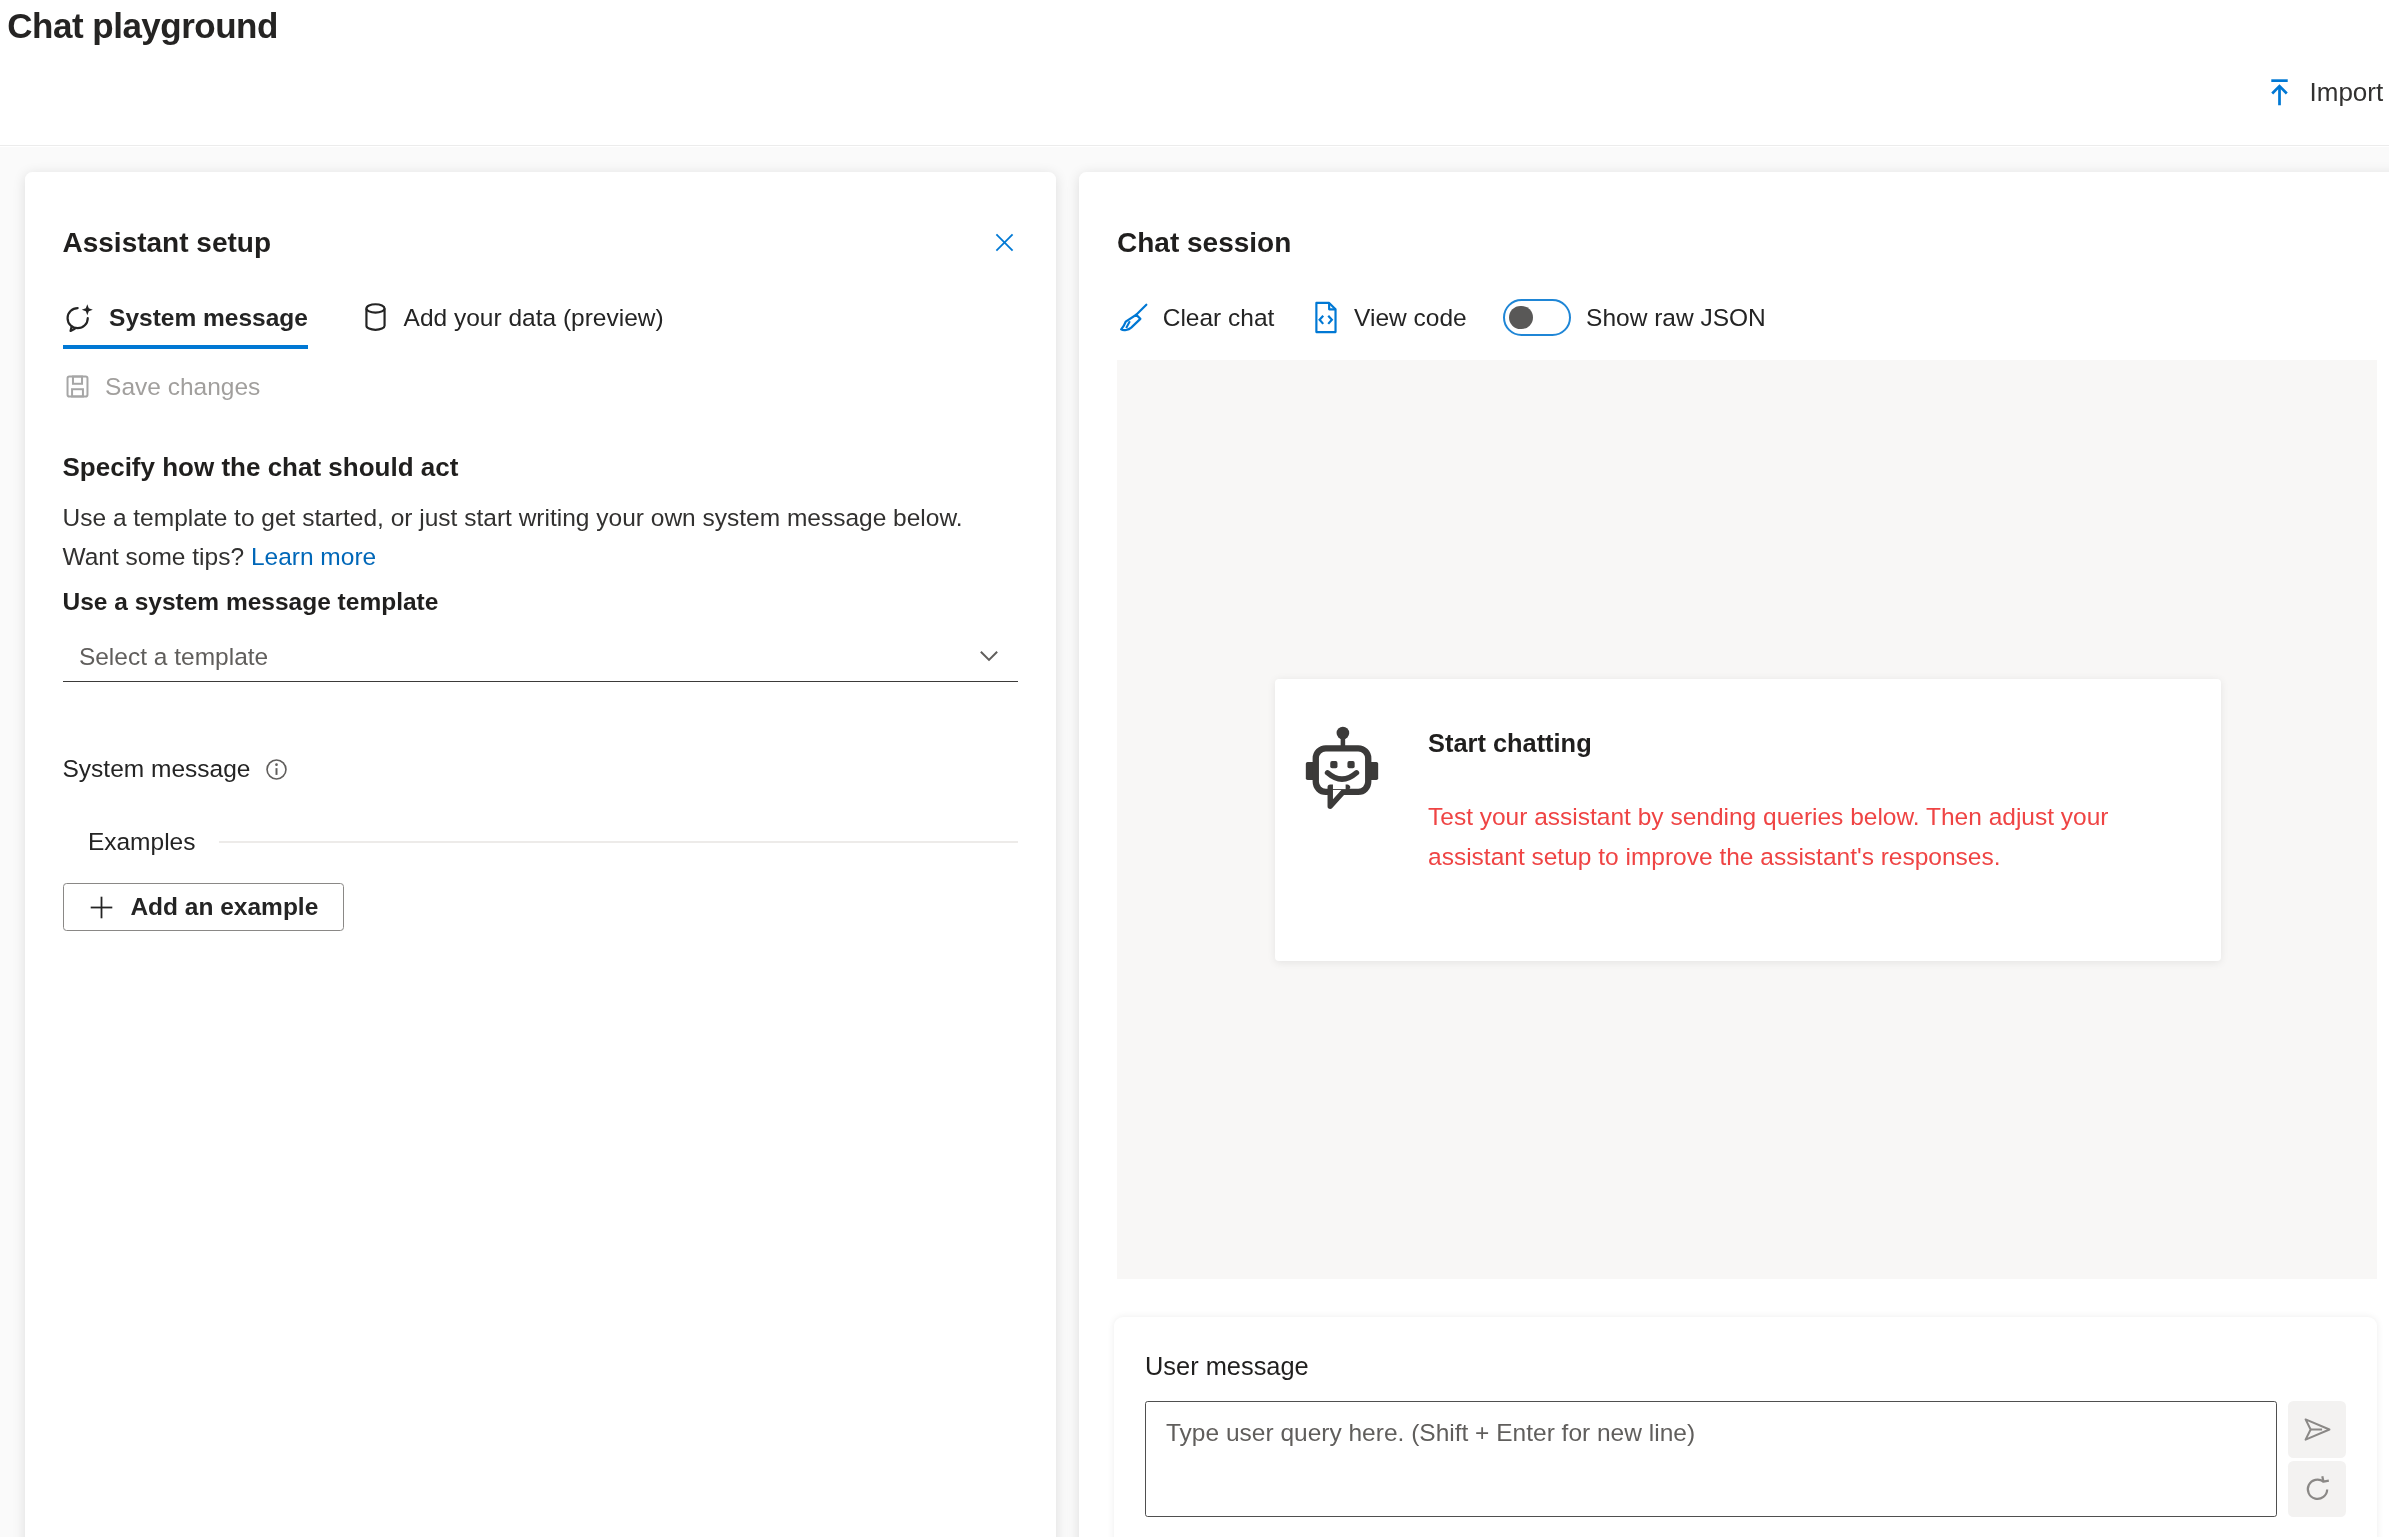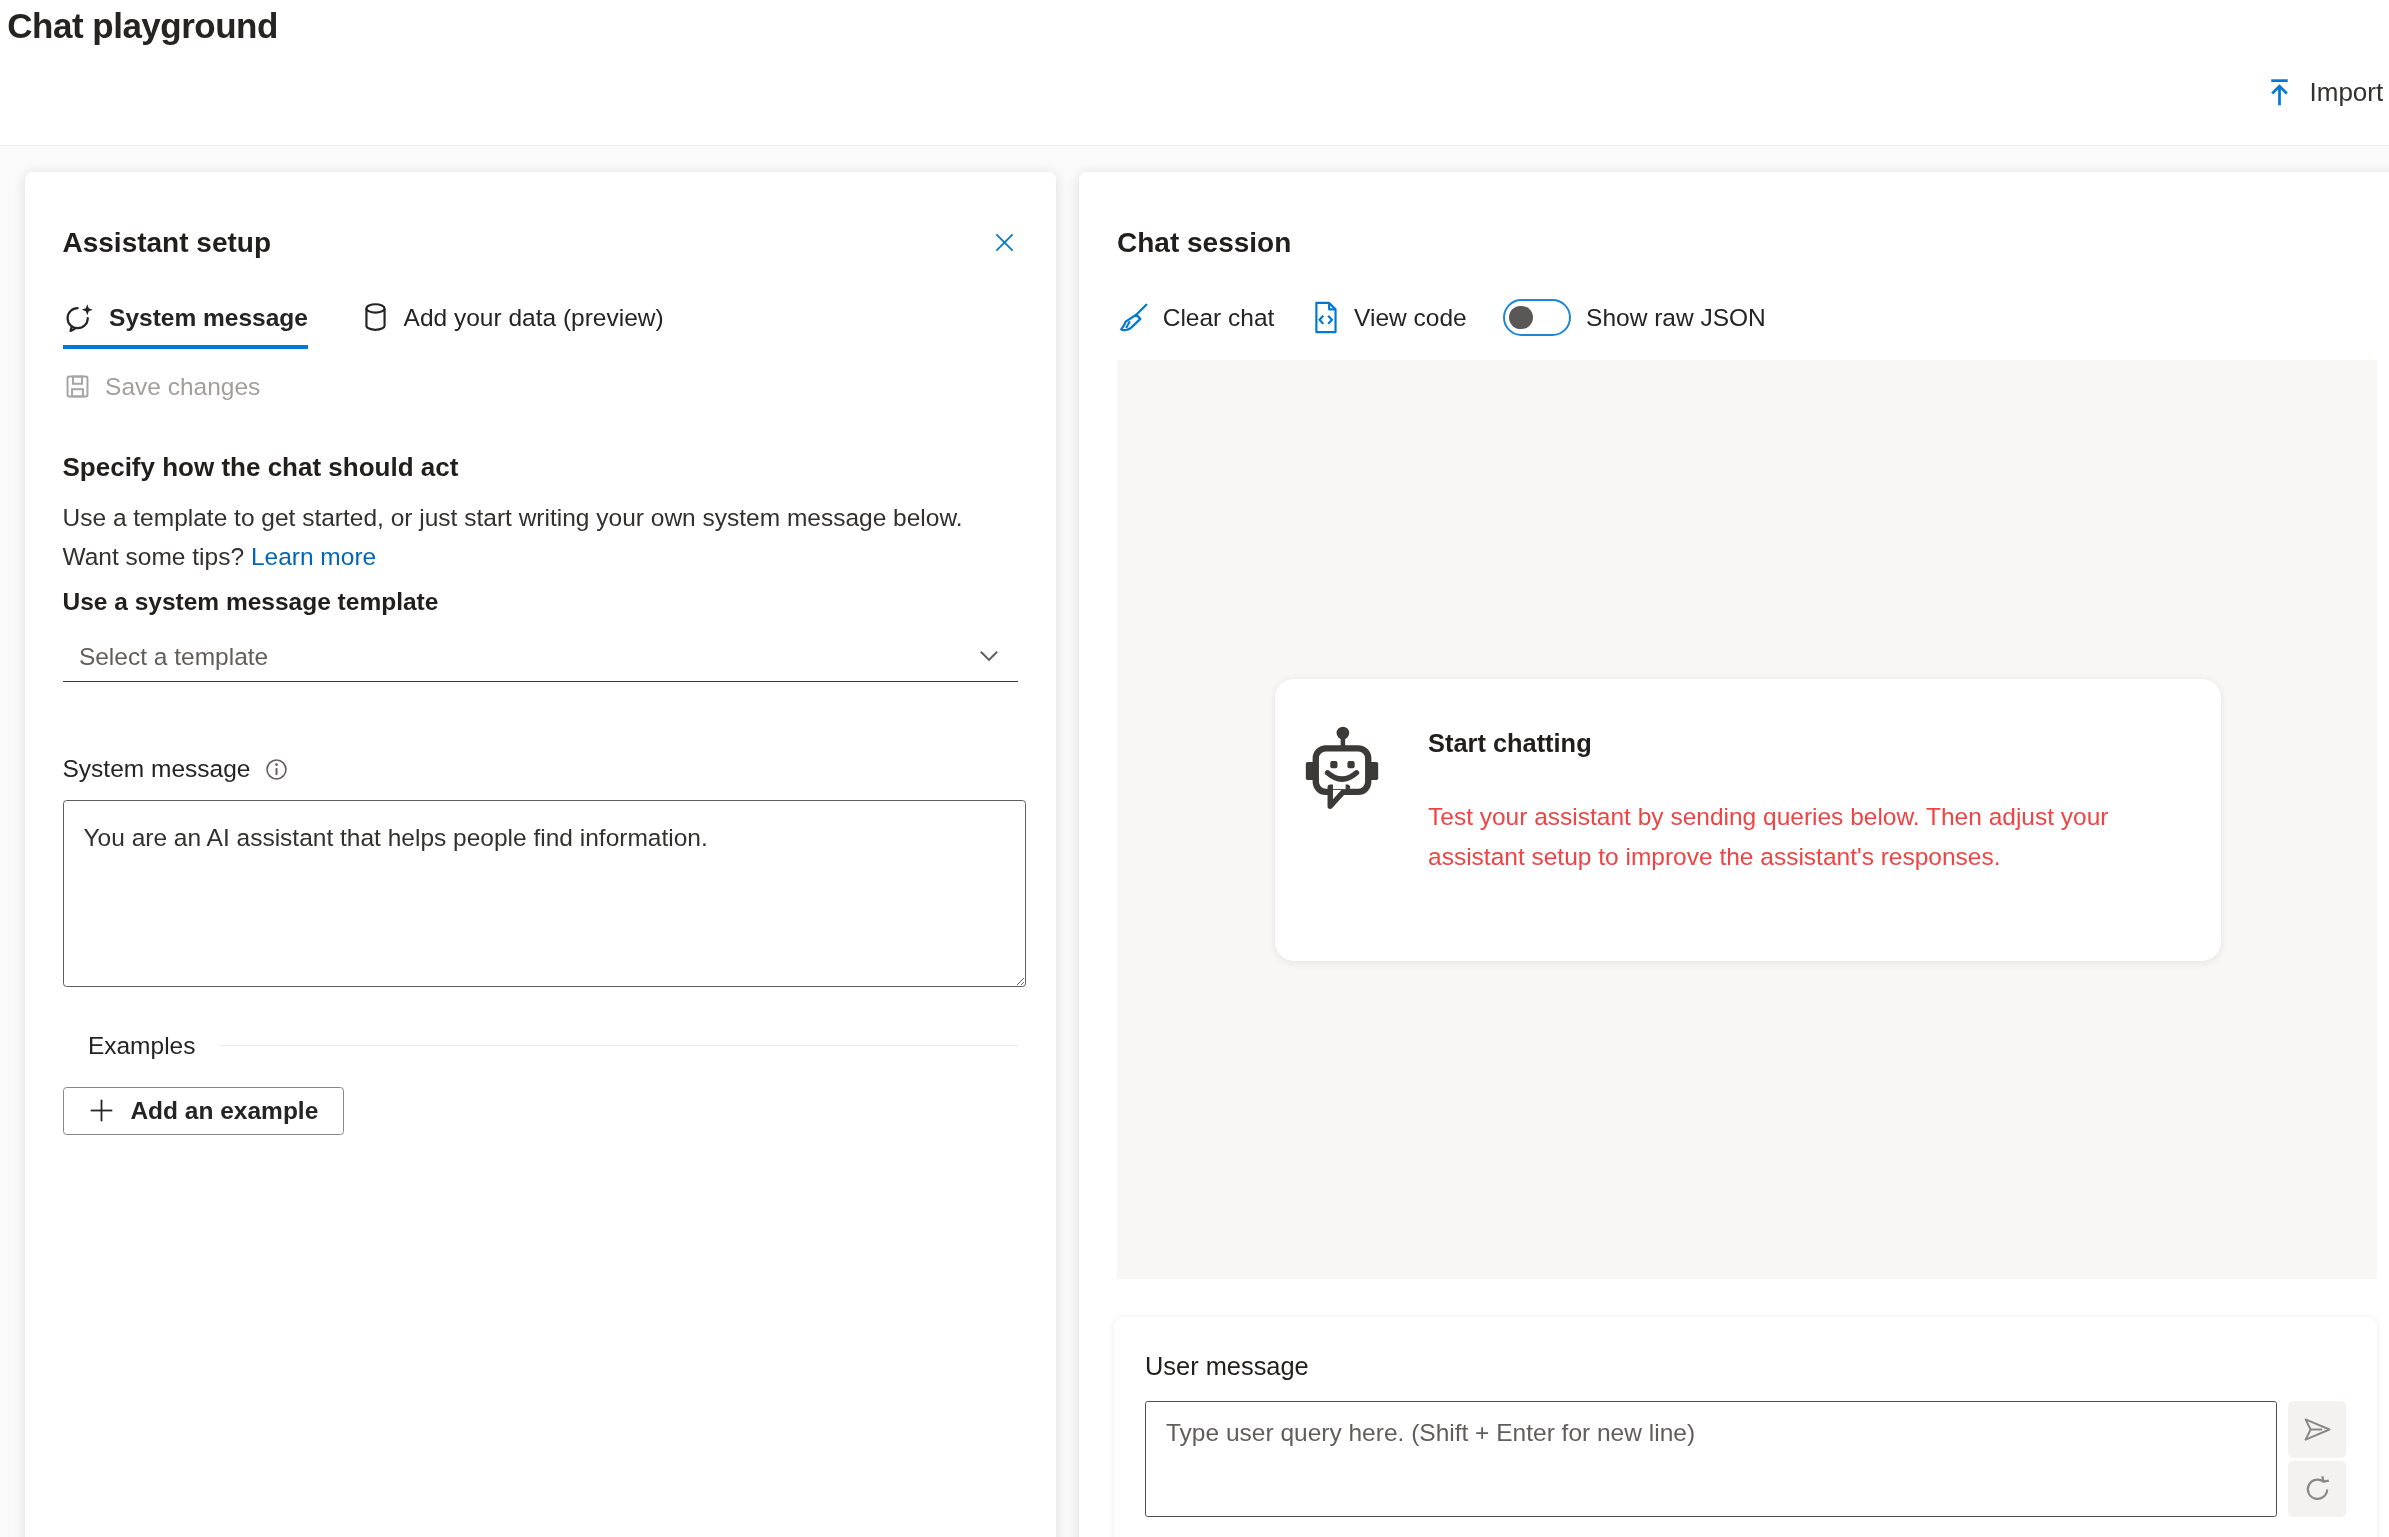--- a/index.html
+++ b/index.html
@@ -40,21 +40,21 @@
   .examples-desc{margin-top:23.6px; width:931px; font-size:24.5px; line-height:38px; color:#323130;}
   .add-example{margin-top:27px; display:inline-flex; align-items:center; gap:15.4px; height:48px; padding:0 24.5px; background:#fff; border:1.8px solid #8a8886; border-radius:3.6px; font-size:24.5px; font-weight:700; color:#242424; cursor:pointer; font-family:"Liberation Sans",sans-serif;}
   
   .toolbar{display:flex; align-items:center; margin-top:40px; gap:36px;}
   .tool-item{display:flex; align-items:center; gap:12.7px; font-size:24.5px; color:#242424; cursor:pointer;}
   .toggle-wrap{display:flex; align-items:center; gap:15.4px; cursor:pointer;}
   .toggle{position:relative; width:64px; height:33px; border:2.7px solid #1f86d6; border-radius:19px; background:#fff;}
   .toggle .knob{position:absolute; left:4.5px; top:4.5px; width:23.6px; height:23.6px; border-radius:50%; background:#595857;}
   .toggle-label{font-size:24.5px; color:#242424;}
   .chat-area{position:relative; margin-top:23.6px; width:1260px; height:919px; background:#f8f7f6;}
-  .start-card{position:absolute; left:158px; top:319px; width:946px; height:282px; background:#fff; border-radius:19px; box-shadow:0 1.8px 9px rgba(0,0,0,0.08);}
+  .start-card{position:absolute; left:158px; top:319px; width:946px; height:282px; background:#fff; border-radius:4px; box-shadow:0 1.8px 9px rgba(0,0,0,0.08);}
   .robot{position:absolute; left:28px; top:45px;}
   .start-title{position:absolute; left:153px; top:50px; font-size:25.4px; font-weight:700; color:#201f1e;}
   .start-desc{position:absolute; left:153px; top:118px; width:745px; font-size:24.5px; line-height:40px; color:#ef4444;}
   .user-card{position:absolute; left:35px; top:1145px; width:1263px; height:273px; background:#fff; border-radius:9px; box-shadow:0 0.9px 7.3px rgba(0,0,0,0.08); box-sizing:border-box; padding:35px 31px;}
   .user-label{font-size:25.4px; font-weight:400; color:#201f1e;}
   .input-row{display:flex; margin-top:20px; gap:11px; height:116px;}
   .user-ta{flex:1; border:1.8px solid #4f4f4f; border-radius:2.7px; padding:16.4px 20px; font-size:24.5px; color:#323130; font-family:"Liberation Sans",sans-serif; resize:none; background:#fff;}
   .user-ta::placeholder{color:#605e5c; opacity:1;}
   .btn-col{width:58px; display:flex; flex-direction:column; gap:3.6px;}
   .icon-btn{flex:1; background:#f3f2f1; border:none; border-radius:5.5px; display:flex; align-items:center; justify-content:center; cursor:pointer;}
@@ -150,21 +150,20 @@
           <span>System message</span>
           <span>
             <svg width="27" height="27" viewBox="0 0 30 30">
               <circle cx="15" cy="15" r="10.5" fill="none" stroke="#605e5c" stroke-width="1.8"></circle>
               <line x1="15" y1="13.5" x2="15" y2="21" stroke="#605e5c" stroke-width="2.2"></line>
               <circle cx="15" cy="9.6" r="1.5" fill="#605e5c"></circle>
             </svg>
           </span>
         </div>
 
-        <textarea class="sysmsg-ta" spellcheck="false" style="">You are an AI assistant that helps people find information.</textarea>
 
         <div class="examples-head">
           <span class="t">Examples</span>
           <span class="line"></span>
         </div>
 
 
         <button class="add-example">
           <span>
             <svg width="27" height="27" viewBox="0 0 30 30">

